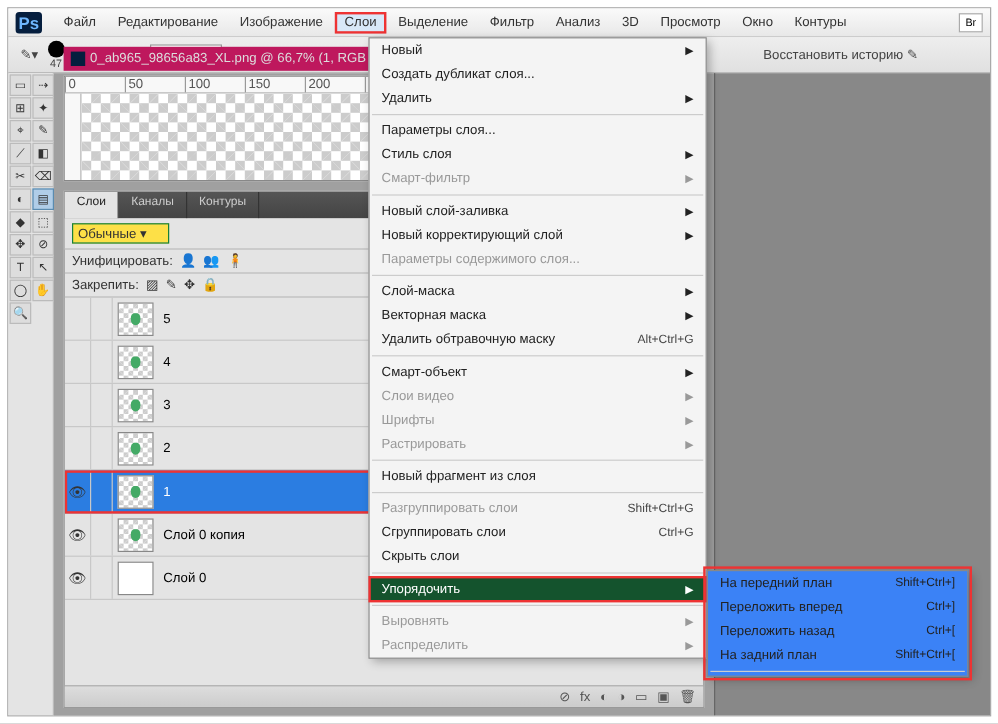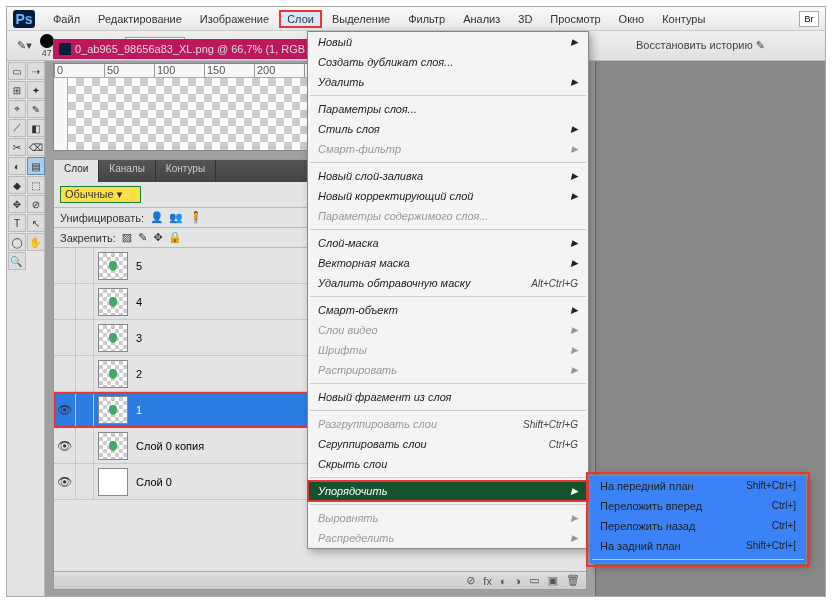--- a/index.html
+++ b/index.html
@@ -52,21 +52,21 @@
   .thumb { width:30px; height:28px; margin:0 4px; border:1px solid #888; background-image:
     linear-gradient(45deg,#ccc 25%,transparent 25%),linear-gradient(-45deg,#ccc 25%,transparent 25%),
     linear-gradient(45deg,transparent 75%,#ccc 75%),linear-gradient(-45deg,transparent 75%,#ccc 75%);
     background-size: 8px 8px; background-position: 0 0,0 4px,4px -4px,-4px 0; background-color:#fff;
     display:flex;align-items:center;justify-content:center; }
   .thumb .dot { width:8px;height:10px;background:#4a6;border-radius:40% 40% 50% 50%; }
   .thumb.white { background:#fff; }
   .lname { flex:1; padding-left:4px; font-size:11px; }
   .panel-bottom { height:18px; background:linear-gradient(#ddd,#ccc); border-top:1px solid #aaa; display:flex;justify-content:flex-end;align-items:center;padding:0 6px;gap:8px;color:#555;font-size:11px; }
   .rightgrey { width:230px; background:#888; border-left:1px solid #666; }
-  .dropdown { position:absolute; top:24px; left:300px; width:282px; background:#f4f4f4; border:1px solid #888; box-shadow:3px 3px 8px rgba(0,0,0,.3); z-index:50;font-style:italic; }
+  .dropdown { position:absolute; top:24px; left:300px; width:282px; background:#f4f4f4; border:1px solid #888; box-shadow:3px 3px 8px rgba(0,0,0,.3); z-index:50; }
   .dd-item { padding:4px 10px; display:flex; align-items:center; color:#222; }
   .dd-item.disabled { color:#999; }
   .dd-item .arrow { margin-left:auto; font-size:9px; }
   .dd-item .sc { margin-left:auto; color:#444; font-size:10px; }
   .dd-item.hl { background:#14532d; color:#fff; outline:2px solid #e33; outline-offset:-1px; }
   .dd-sep { height:1px; background:#ccc; margin:3px 2px; }
   .submenu { position:absolute; top:468px; left:582px; width:218px; background:#3b82f6; border:1px solid #888; box-shadow:3px 3px 8px rgba(0,0,0,.3); z-index:60; outline:2px solid #e33; outline-offset:1px; }
   .sm-item { padding:4px 10px; display:flex; color:#222; }
   .sm-item .sc { margin-left:auto; font-size:10px; }
   .sm-sep { height:1px; background:#ccc; margin:3px 2px; }

